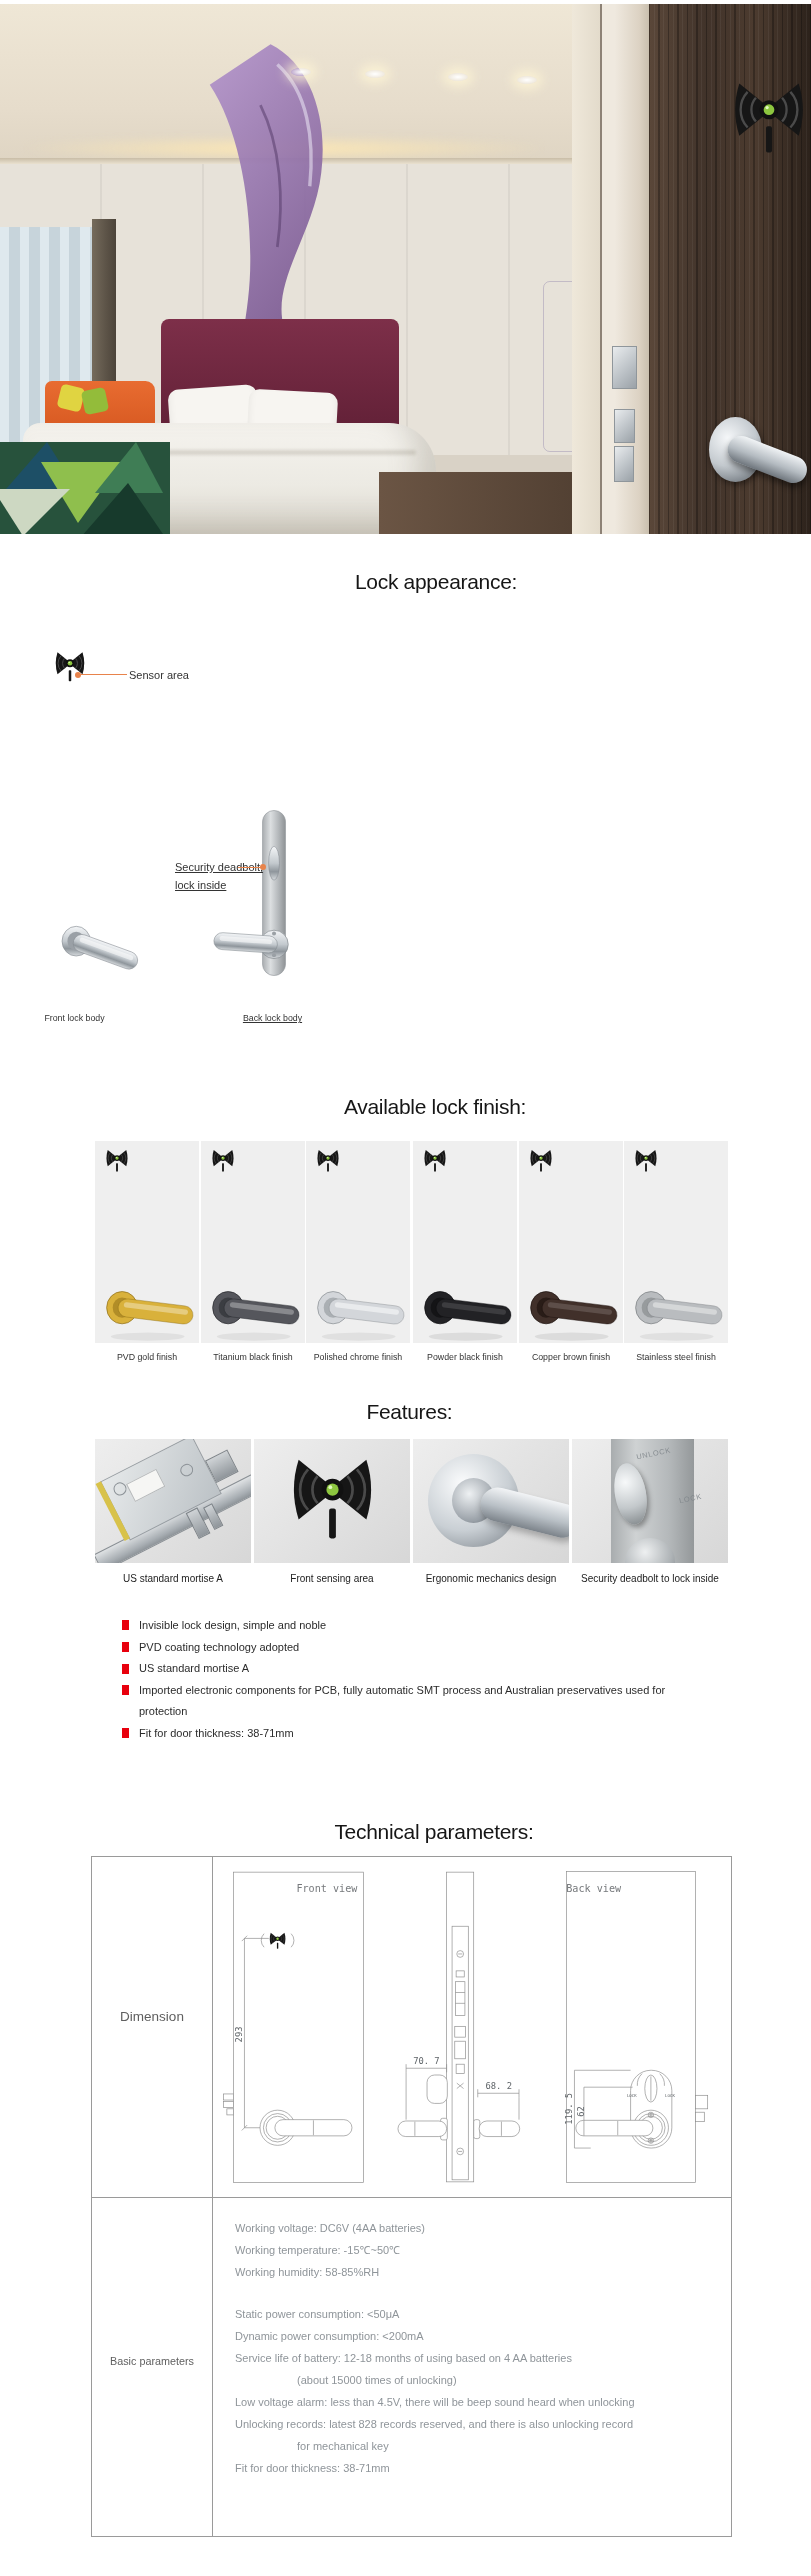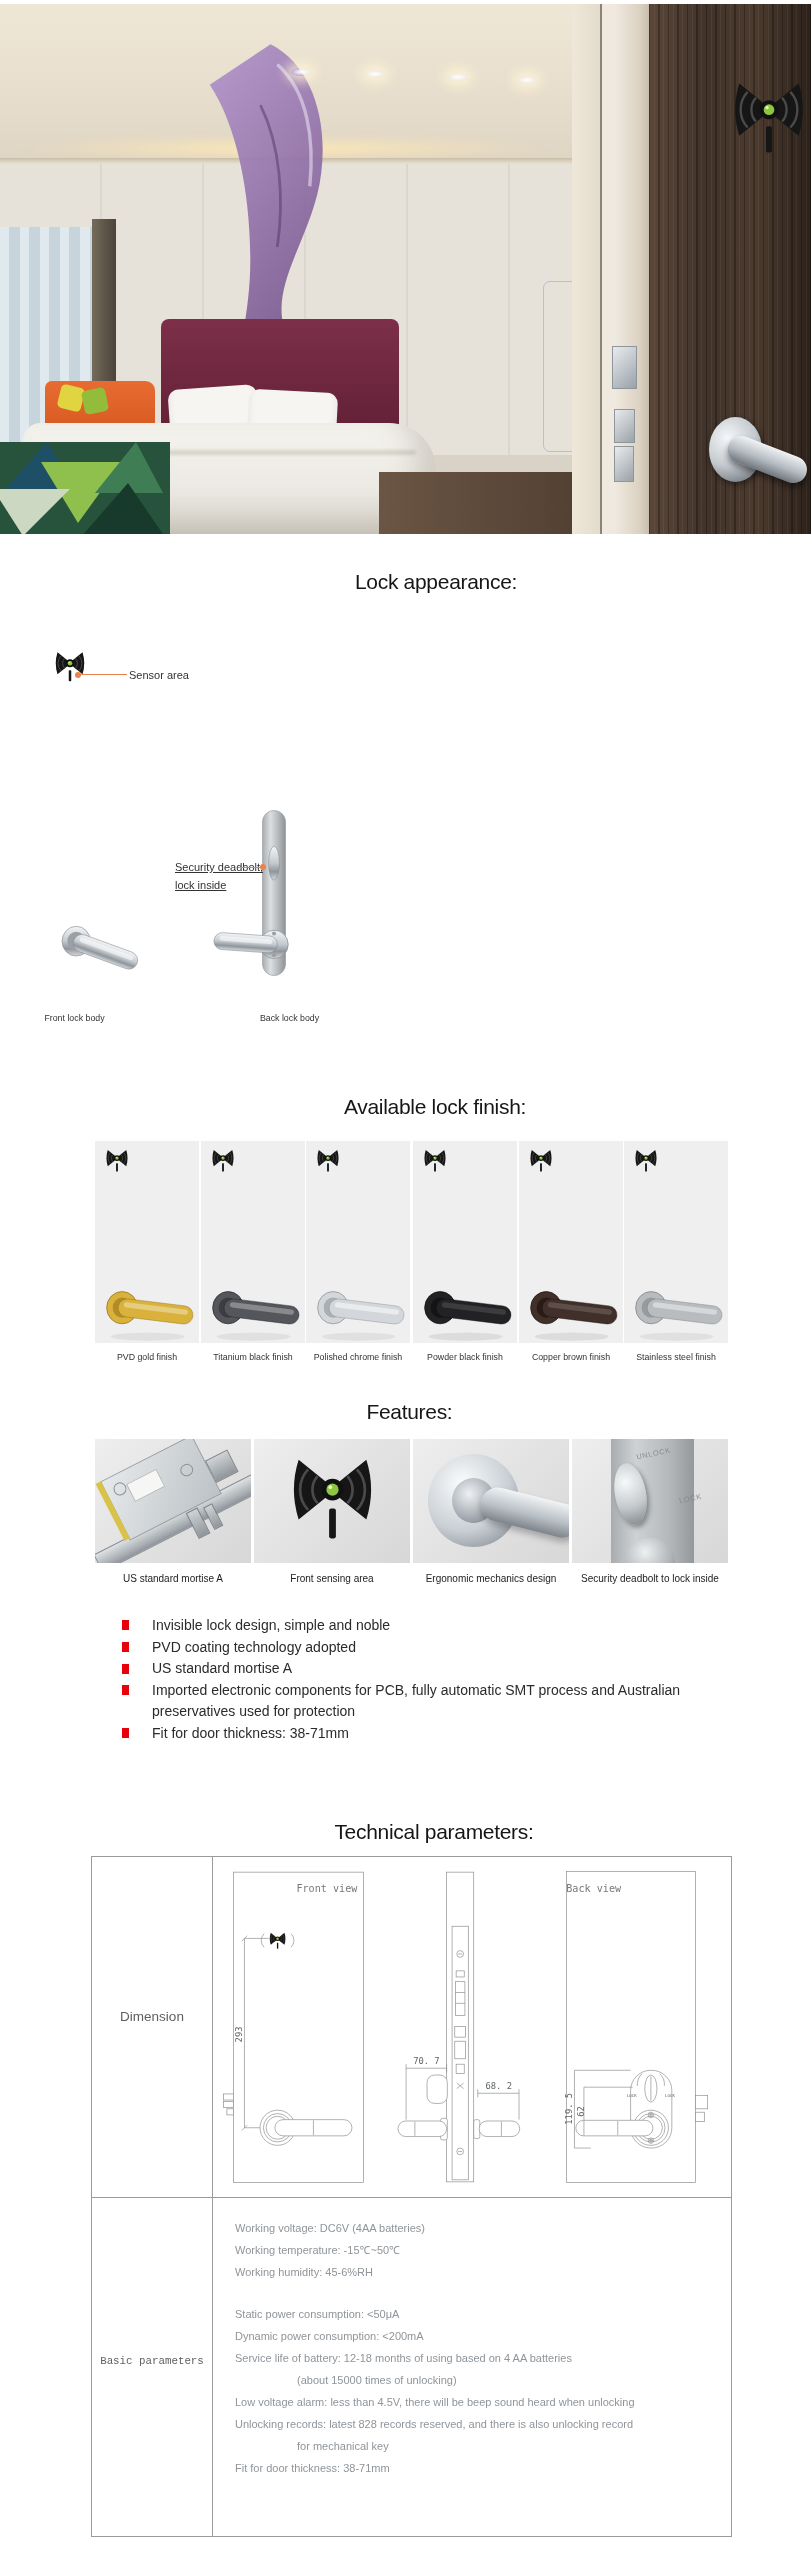--- a/index.html
+++ b/index.html
@@ -56,21 +56,21 @@
   .m-bolt{position:absolute;background:linear-gradient(180deg,#cfd3d6,#8f959a);border:0.7px solid #7d8388;}
   .erg-rose{position:absolute;left:15px;top:15px;width:91px;height:93px;border-radius:50%;background:radial-gradient(circle at 38% 32%,#fbfcfd,#c9cfd4 55%,#878e95 90%);}
   .erg-hub{position:absolute;left:39px;top:39px;width:43px;height:45px;border-radius:50%;background:radial-gradient(circle at 40% 35%,#eef1f3,#9aa1a8 70%,#646b72);}
   .erg-lever{position:absolute;left:68px;top:46px;width:101px;height:34px;border-radius:17px;background:linear-gradient(180deg,#f2f4f6,#b9c0c6 55%,#7c838a);transform:rotate(14deg);transform-origin:6.8px 17px;box-shadow:1.4px 4px 6.8px rgba(0,0,0,.25);}
   .db-plate{position:absolute;left:39px;top:0;width:83px;height:124px;background:linear-gradient(90deg,#a8acae,#cfd2d3 30%,#b4b8ba 70%,#94989a);}
   .db-knob{position:absolute;left:43px;top:24px;width:31px;height:62px;border-radius:50%;background:radial-gradient(circle at 40% 30%,#f7f9fa,#c3c8cb 55%,#7e8487);transform:rotate(-10deg);box-shadow:2px 3.4px 5.4px rgba(0,0,0,.35);}
   .db-text{position:absolute;font-size:7.4px;color:#7e8489;letter-spacing:0.7px;transform:rotate(-12deg);opacity:.85;}
   .db-rose{position:absolute;left:53px;top:99px;width:50px;height:47px;border-radius:50%;background:radial-gradient(circle at 40% 30%,#eef0f1,#aeb3b6 60%,#777c80);}
   
   .bullets{position:absolute;left:122px;top:1615px;width:575px;list-style:none;margin:0;padding:0;}
-  .bullets li{position:relative;padding-left:30px;font-size:14px;line-height:21.6px;color:#2b2b2b;}
+  .bullets li{position:relative;padding-left:17px;font-size:11px;line-height:21.6px;color:#2b2b2b;}
   .sq{position:absolute;left:0;top:5.4px;width:7.4px;height:10px;background:#e8000d;}
   
   .ttable{position:absolute;left:91px;top:1856px;width:639px;height:679px;border:0.7px solid #9a9a9a;}
   .col-div{position:absolute;left:120px;top:0;width:0;height:100%;border-left:0.7px solid #9a9a9a;}
   .row-div{position:absolute;left:0;top:340px;width:100%;height:0;border-top:0.7px solid #9a9a9a;}
   .rowlabel{position:absolute;left:0;width:120px;text-align:center;color:#5f5f5f;}
   .basic-text{position:absolute;left:143px;top:360px;width:484px;font-size:11px;color:#8f959a;}
   .basic-text div{height:22px;line-height:22px;white-space:nowrap;}
   .basic-text div.cont{padding-left:62px;}
   .basic-text div.gap{height:20px;}
@@ -195,21 +195,21 @@
     <rect x="16" y="194" width="94" height="25" rx="12.5" fill="url(#chrome)" stroke="#82888d" stroke-width="0.8"></rect>
     <rect x="24" y="199" width="78" height="7" rx="3.5" fill="#ffffff" opacity="0.55"></rect>
   </g>
 </svg>
 <div class="small-label" style="left:175px;top:858px;line-height:18px;text-decoration:underline;">
   <div>Security deadbolt,</div>
   <div>lock inside</div>
 </div>
 <div class="leader" style="left:238px;top:867px;width:23px;"></div>
 <div class="ldot" style="left:260px;top:864px;"></div>
-<div class="center-label" style="left:242px;top:1013px;width:95px;">Back lock body</div>
+<div class="center-label" style="left:225px;top:1013px;width:95px;text-decoration:underline;">Back lock body</div>
 
 <div class="h-title" style="top:1095px;transform:translateX(29px);">Available lock finish:</div>
 
 <div class="panel" style="left:95px;">
   <svg class="abs" style="left:9.5px;top:6px;" width="24" height="28" viewBox="0 0 36 42">
       <use href="#sensor-icon" width="36" height="40"></use>
     </svg>
   <svg class="abs" style="left:0;top:127px;" width="104" height="74" viewBox="0 0 154 110">
     <ellipse cx="78" cy="102" rx="55" ry="6" fill="#000" opacity="0.06"></ellipse>
     <ellipse cx="40" cy="59" rx="23" ry="24" stroke-width="1" fill="#d9b13b" stroke="#8a6a14"></ellipse>
@@ -343,21 +343,21 @@
   <li><span class="sq"></span><span>Imported electronic components for PCB, fully automatic SMT process and Australian preservatives used for protection</span></li>
   <li><span class="sq"></span><span>Fit for door thickness: 38-71mm</span></li>
 </ul>
 
 <div class="h-title" style="top:1820px;transform:translateX(28px);">Technical parameters:</div>
 
 <div class="ttable">
   <div class="col-div"></div>
   <div class="row-div"></div>
   <div class="rowlabel" style="top:152px;font-size:13.5px;">Dimension</div>
-  <div class="rowlabel" style="top:498px;font-size:10.8px;font-family:Liberation Mono, monospace;">Basic parameters</div>
+  <div class="rowlabel" style="top:498px;font-size:10.8px;">Basic parameters</div>
 
   <svg class="dim-svg" width="518" height="340" viewBox="0 0 766 502">
     <g stroke="#8d8d8d" stroke-width="1" fill="none">
 
       <rect x="32" y="22" width="192" height="459"></rect>
 
       <rect x="17" y="350" width="15" height="9" fill="#fff"></rect>
       <rect x="17" y="361" width="15" height="9" fill="#fff"></rect>
       <rect x="22" y="372" width="10" height="9" fill="#fff"></rect>
 
@@ -449,21 +449,21 @@
       <text x="528" y="376" text-anchor="middle" transform="rotate(-90 528 372)">119. 5</text>
       <text x="546" y="380" text-anchor="middle" transform="rotate(-90 546 376)">62</text>
       <text x="628" y="354" text-anchor="end" font-size="6">LOCK</text>
       <text x="670" y="354" font-size="6">LOCK</text>
     </g>
   </svg>
 
   <div class="basic-text">
     <div>Working voltage: DC6V (4AA batteries)</div>
     <div>Working temperature: -15℃~50℃</div>
-    <div>Working humidity: 45-6%RH</div>
+    <div>Working humidity: 58-85%RH</div>
     <div class="gap"></div>
     <div>Static power consumption: &lt;50μA</div>
     <div>Dynamic power consumption: &lt;200mA</div>
     <div>Service life of battery: 12-18 months of using based on 4 AA batteries</div>
     <div class="cont">(about 15000 times of unlocking)</div>
     <div>Low voltage alarm: less than 4.5V, there will be beep sound heard when unlocking</div>
     <div>Unlocking records: latest 828 records reserved, and there is also unlocking record</div>
     <div class="cont">for mechanical key</div>
     <div>Fit for door thickness: 38-71mm</div>
   </div>

